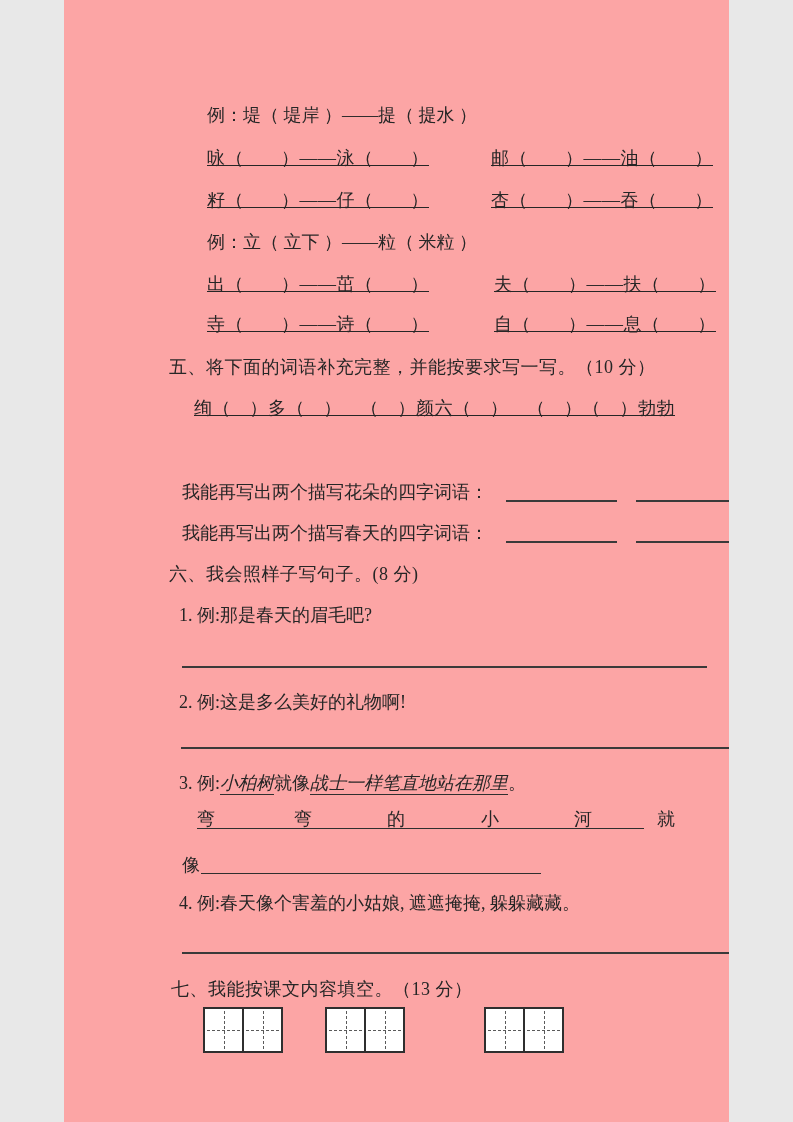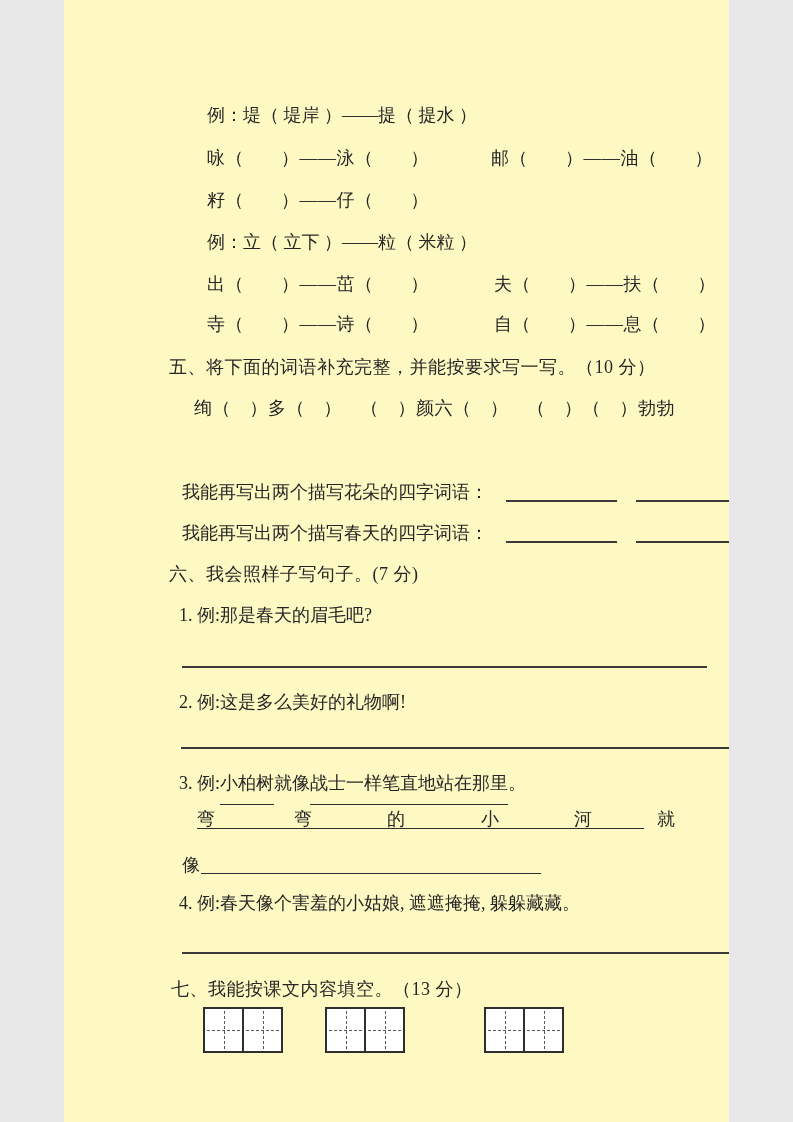--- a/index.html
+++ b/index.html
@@ -1,50 +1,51 @@
 <!DOCTYPE html>
 <html><head>
 <meta charset="utf-8">
 <style>
   html,body{margin:0;padding:0;background:#e8e8e8;}
   .page{
     position:relative;
     width:665px;height:1122px;
     margin:0 auto;
-    background:#fef9c3;
+    background:#fca5a5;
     font-family:"Liberation Serif","DejaVu Serif",serif;
     font-size:18px;
     color:#262626;
     overflow:hidden;
   }
   .t{position:absolute;white-space:nowrap;line-height:22px;}
   .heading{letter-spacing:0.5px;}
-  .pairtext{letter-spacing:0.5px;}
+  .pairtext{letter-spacing:0.5px;text-decoration:underline;}
   .hr{position:absolute;border-top:2px solid #3a3a3a;height:0;}
   .blank{position:absolute;border-top:2px solid #3a3a3a;height:0;}
-  .u{border-bottom:1.5px solid #2f2f2f;padding-bottom:11px;}
+  .u{border-bottom:1.5px solid #2f2f2f;padding-bottom:1px;font-style:italic;}
   .ansline{position:absolute;border-top:1.5px solid #2f2f2f;height:0;}
   .spreadchar{position:absolute;line-height:20px;}
   .tz-set{position:absolute;width:80px;height:46px;border:2px solid #2f2f2f;box-sizing:border-box;display:flex;background:#fff;}
   .tz-cell{position:relative;flex:1;box-sizing:border-box;}
   .tz-cell + .tz-cell{border-left:2px solid #2f2f2f;}
   .tz-cell::before{content:"";position:absolute;left:50%;top:2px;bottom:2px;border-left:1px dashed #5a5a5a;}
   .tz-cell::after{content:"";position:absolute;top:50%;left:2px;right:2px;border-top:1px dashed #5a5a5a;}
 </style>
 </head>
 <body>
 
 <div class="page">
 
   <span class="t" style="left:143px;top:104px">例：堤（ 堤岸 ）——提（ 提水 ）</span>
 
   <span class="t pairtext" style="left:143px;top:147px">咏（　　）——泳（　　）</span>
   <span class="t pairtext" style="left:427px;top:147px">邮（　　）——油（　　）</span>
 
   <span class="t pairtext" style="left:143px;top:189px">籽（　　）——仔（　　）</span>
+  <span class="t pairtext" style="left:427px;top:189px">杏（　　）——吞（　　）</span>
 
   <span class="t" style="left:143px;top:231px">例：立（ 立下 ）——粒（ 米粒 ）</span>
 
   <span class="t pairtext" style="left:143px;top:273px">出（　　）——茁（　　）</span>
   <span class="t pairtext" style="left:430px;top:273px">夫（　　）——扶（　　）</span>
 
   <span class="t pairtext" style="left:143px;top:313px">寺（　　）——诗（　　）</span>
   <span class="t pairtext" style="left:430px;top:313px">自（　　）——息（　　）</span>
 
   <span class="t heading" style="left:105px;top:356px">五、将下面的词语补充完整，并能按要求写一写。（10 分）</span>
@@ -52,21 +53,21 @@
   <span class="t pairtext" style="left:130px;top:397px">绚（　）多（　）　（　）颜六（　）　（　）（　）勃勃</span>
 
   <span class="t" style="left:118px;top:481px">我能再写出两个描写花朵的四字词语：</span>
   <div class="blank" style="left:442px;top:500px;width:111px"></div>
   <div class="blank" style="left:572px;top:500px;width:103px"></div>
 
   <span class="t" style="left:118px;top:522px">我能再写出两个描写春天的四字词语：</span>
   <div class="blank" style="left:442px;top:541px;width:111px"></div>
   <div class="blank" style="left:572px;top:541px;width:103px"></div>
 
-  <span class="t heading" style="left:105px;top:563px">六、我会照样子写句子。(7 分)</span>
+  <span class="t heading" style="left:105px;top:563px">六、我会照样子写句子。(8 分)</span>
 
   <span class="t" style="left:115px;top:604px">1. 例:那是春天的眉毛吧?</span>
   <div class="hr" style="left:118px;top:666px;width:525px"></div>
 
   <span class="t" style="left:115px;top:691px">2. 例:这是多么美好的礼物啊!</span>
   <div class="hr" style="left:117px;top:747px;width:557px"></div>
 
   <span class="t" style="left:115px;top:772px"><span>3. 例:</span><span class="u">小柏树</span><span>就像</span><span class="u">战士一样笔直地站在那里</span><span>。</span></span>
 
   <div class="ansline" style="left:133px;top:828px;width:447px"></div>

